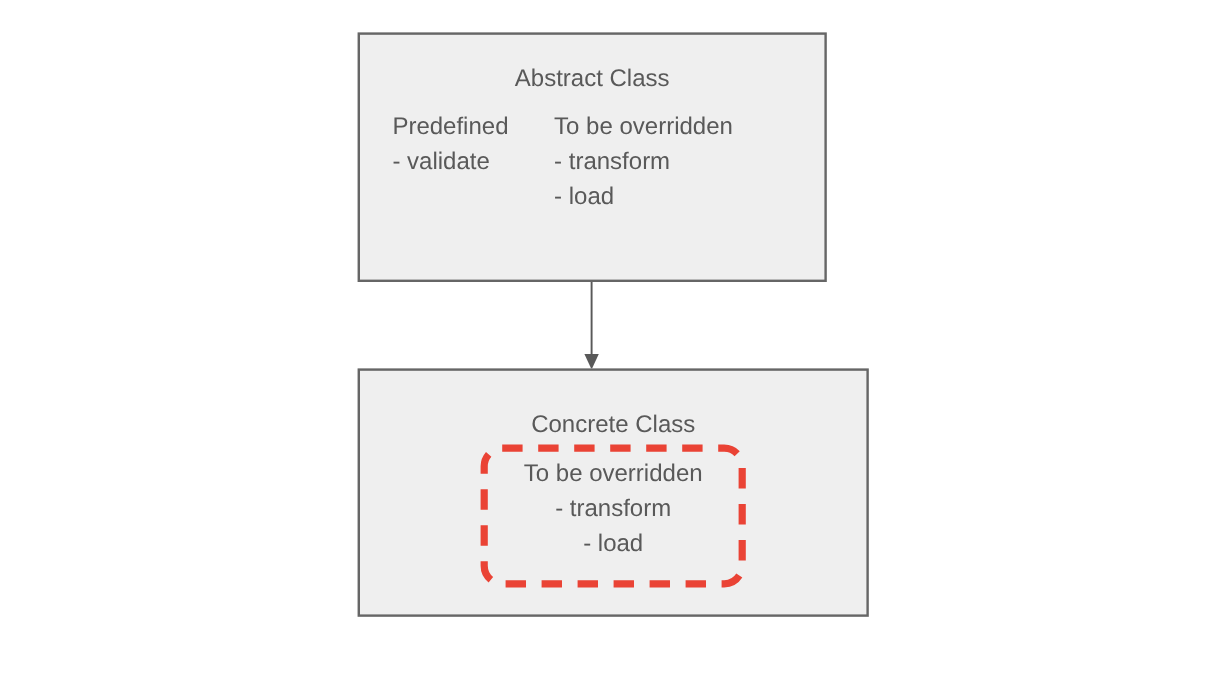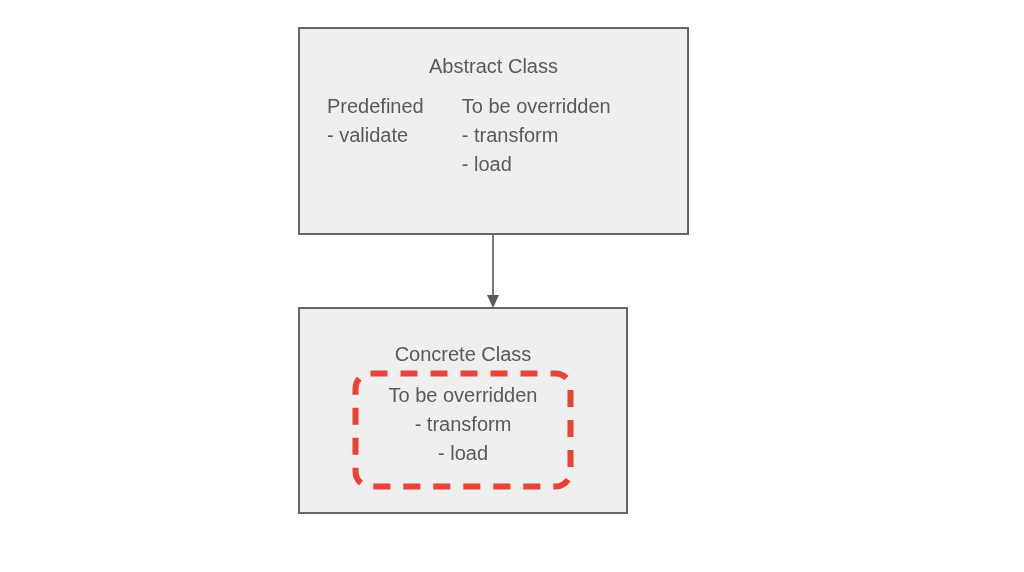--- a/index.html
+++ b/index.html
@@ -27,21 +27,21 @@
   }
   .abstract-box {
     left: 298px;
     top: 27px;
     width: 391px;
     height: 208px;
   }
   .concrete-box {
     left: 298px;
     top: 307px;
-    width: 330px;
+    width: 426px;
     height: 207px;
   }
   .box-title {
     text-align: center;
     font-size: 20px;
     line-height: 24px;
   }
   .abstract-box .box-title { margin-top: 25px; }
   .concrete-box .box-title { margin-top: 33px; }
 

